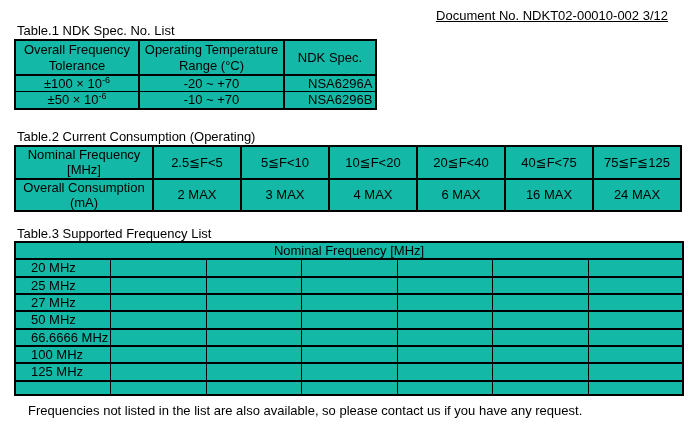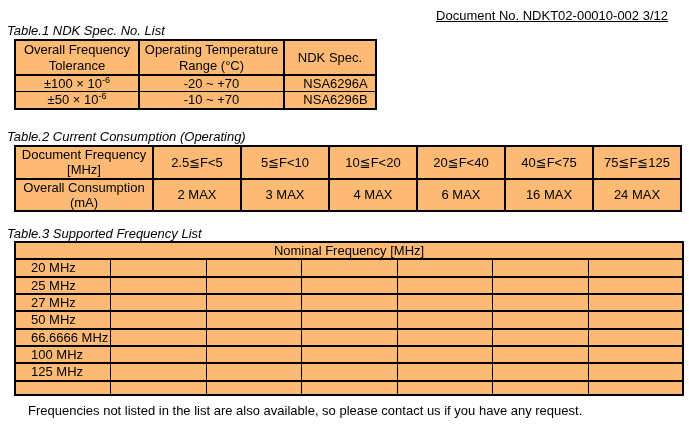--- a/index.html
+++ b/index.html
@@ -2,36 +2,36 @@
 <html><head>
 <meta charset="utf-8">
 <style>
   html,body{margin:0;padding:0;background:#fff;}
   .page{
     position:relative;width:689px;height:425px;background:#ffffff;
     font-family:"Liberation Sans","DejaVu Sans",sans-serif;color:#000;
     font-size:13px;overflow:hidden;
   }
   .docno{position:absolute;top:8px;right:21px;text-decoration:underline;white-space:nowrap;}
-  .tbl-title{position:absolute;left:7px;white-space:nowrap;font-style:italic;}
+  .tbl-title{position:absolute;left:17px;white-space:nowrap;}
   #t1-title{top:23px}
   #t2-title{top:129px}
   #t3-title{top:226px}
   .footnote{position:absolute;left:28px;top:403px;white-space:nowrap;}
 
-  table{position:absolute;border-collapse:collapse;table-layout:fixed;background:#fdba74;border:2px solid #000;}
+  table{position:absolute;border-collapse:collapse;table-layout:fixed;background:#14b8a6;border:2px solid #000;}
   td{border:2px solid #000;text-align:center;vertical-align:middle;padding:0;overflow:hidden;line-height:1.18;}
   .pre{white-space:pre-line;}
 
   #table1{left:14px;top:39px;width:361px;}
   #table1 tr.hdr td{height:33px;}
   #table1 tr.dr td{height:15px;}
   #table1 tr.dr1 td{border-bottom:1px solid #000;}
   #table1 tr.dr2 td{border-top:1px solid #000;margin-top:8px;}
-  #table1 td.spec-val{text-align:center;padding-left:11px;}
+  #table1 td.spec-val{text-align:left;padding-left:23px;}
   sup{font-size:9px;line-height:0;}
 
   #table2{left:14px;top:145px;width:668px;}
   #table2 td{height:26px;}
 
   #table3{left:14px;top:241px;width:668px;}
   #table3 td{height:12px;border-width:2px 1px;font-size:13px;}
   #table3 td.t3-head{border-width:2px 2px;}
   #table3 td.freq-label{text-align:left;padding-left:15px;}
 </style>
@@ -78,21 +78,21 @@
       <col style="width:138px">
         <col style="width:88px">
         <col style="width:88px">
         <col style="width:88px">
       <col style="width:88px">
         <col style="width:88px">
         <col style="width:88px">
     </colgroup>
     <tbody>
         <tr>
-      <td class="pre">Document Frequency
+      <td class="pre">Nominal Frequency
 [MHz]</td>
       <td>2.5≦F&lt;5</td>
       <td>5≦F&lt;10</td>
       <td>10≦F&lt;20</td>
       <td>20≦F&lt;40</td>
       <td>40≦F&lt;75</td>
       <td>75≦F≦125</td>
     </tr>
     <tr>
       <td class="pre">Overall Consumption

